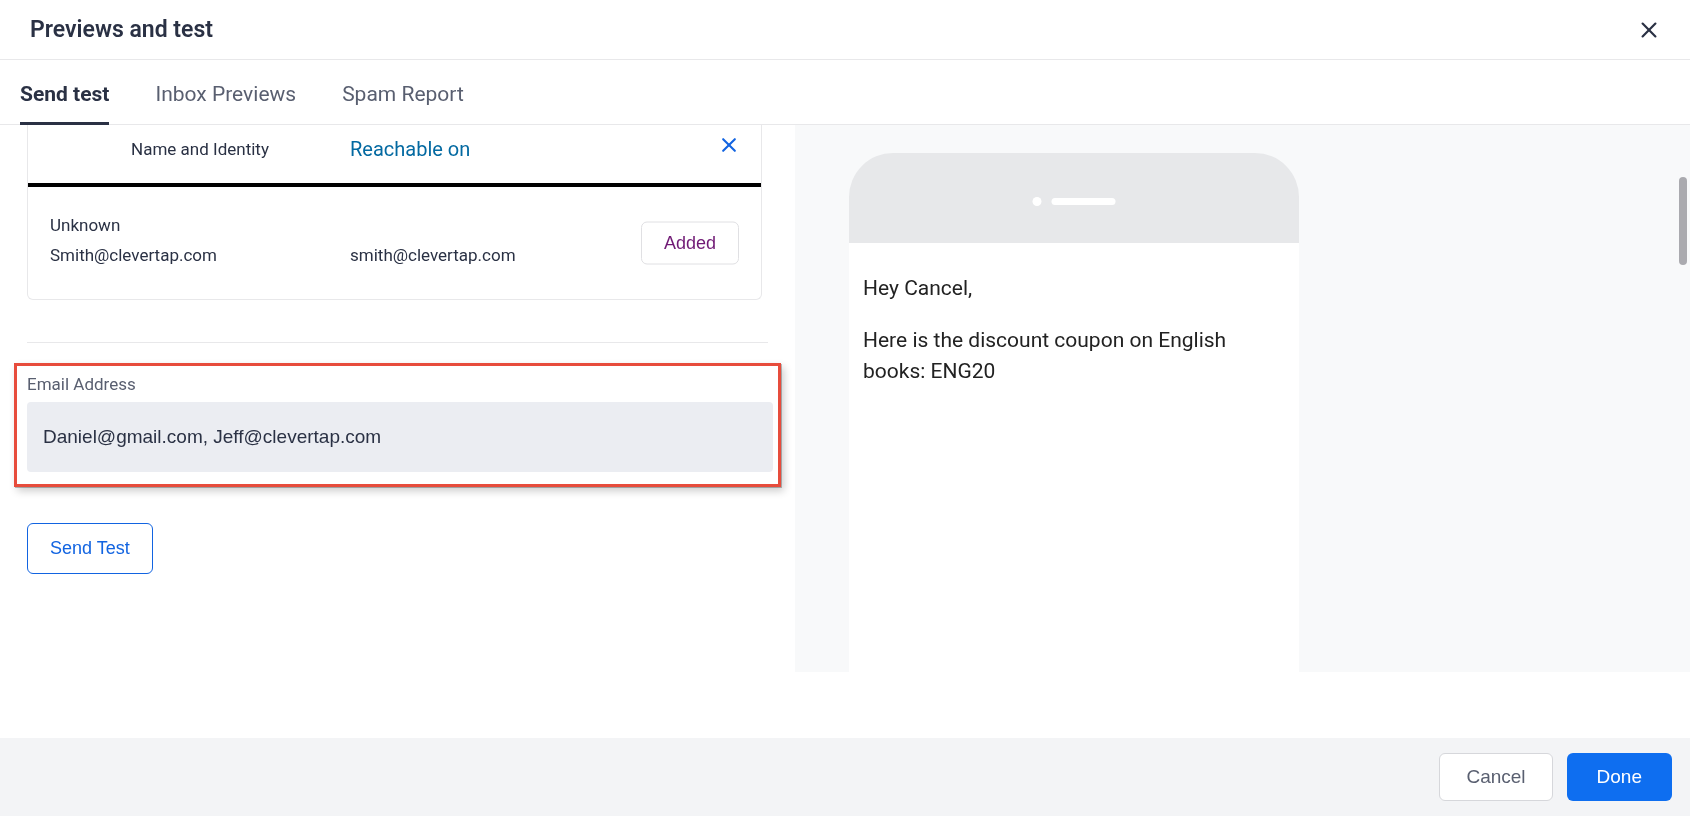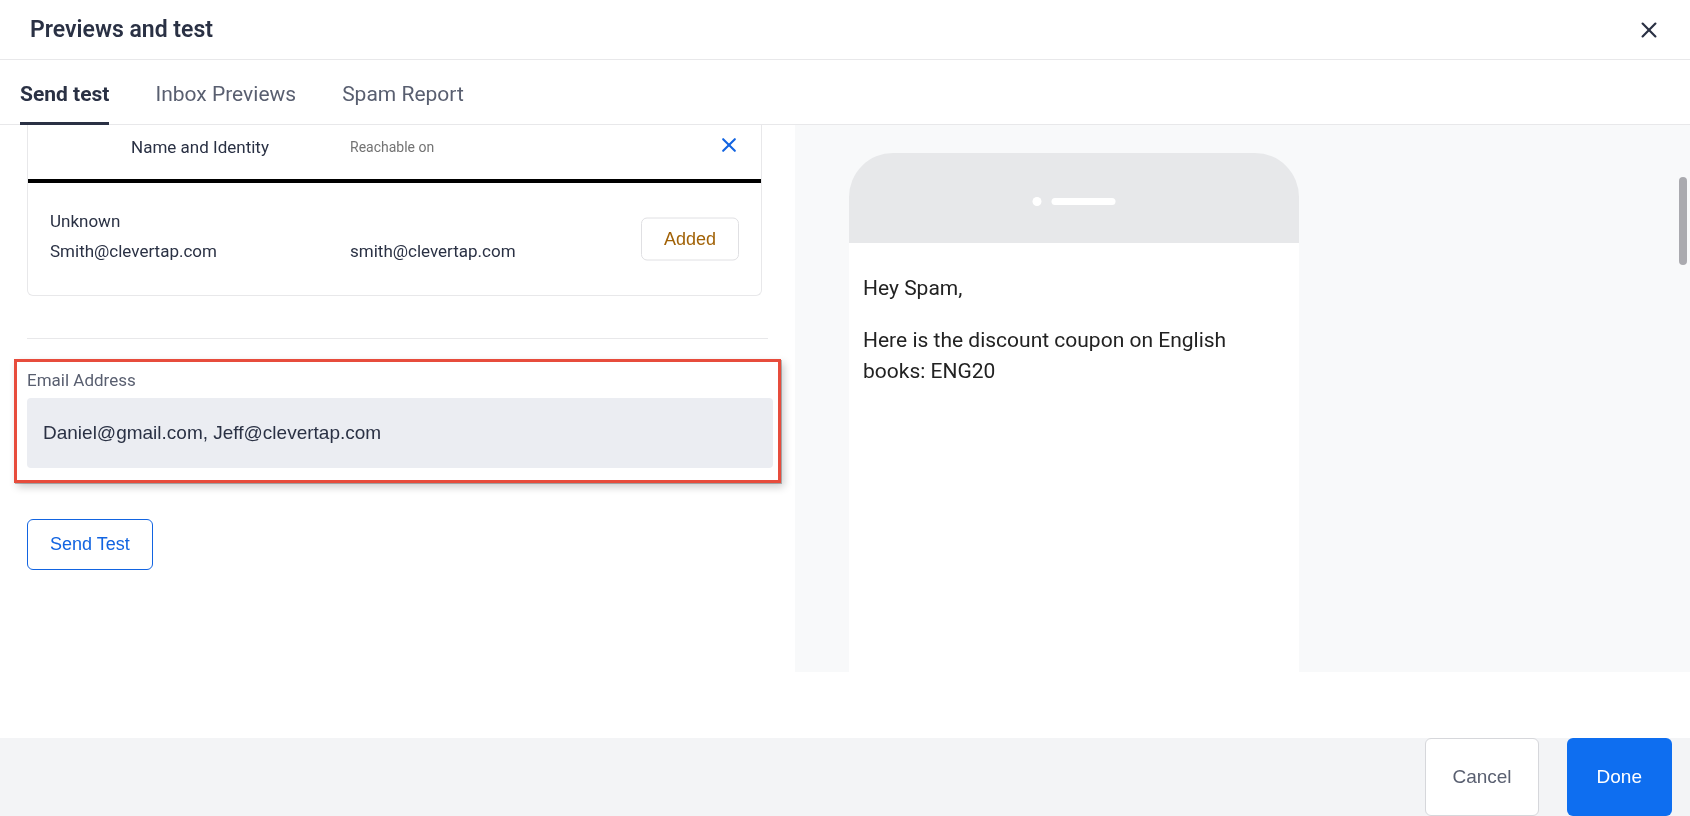--- a/index.html
+++ b/index.html
@@ -91,22 +91,22 @@
       padding: 12px 22px 22px 22px;
       position: relative;
       text-align: center;
     }
     .col-name-header {
       width: 300px;
       font-size: 17px;
       color: #2a3144;
     }
     .col-reachable-header {
-      font-size: 14px;
-      color: #737373;
+      font-size: 20px;
+      color: #0369a1;
     }
     .row-close-icon {
       position: absolute;
       right: 22px;
       top: 10px;
       color: #1264e1;
       cursor: pointer;
     }
     .row-close-icon svg { width: 20px; height: 20px; stroke-width: 2.5; }
     .identity-row {
@@ -129,21 +129,21 @@
     .added-btn {
       position: absolute;
       right: 22px;
       top: 50%;
       transform: translateY(-50%);
       border: 1px solid #e0e0e3;
       background: #ffffff;
       border-radius: 6px;
       padding: 10px 22px;
       font-size: 18px;
-      color: #a16207;
+      color: #701a75;
       cursor: default;
     }
     .divider {
       margin: 42px 27px 0 27px;
       height: 1px;
       background: #e8e8ea;
     }
     .email-section {
       margin: 20px 14px 0 14px;
       border: 3px solid #e74c3c;
@@ -243,22 +243,23 @@
     }
     .footer {
       position: absolute;
       left: 0;
       right: 0;
       bottom: 0;
       height: 78px;
       background: #f3f4f6;
       display: flex;
       justify-content: flex-end;
+      align-items: center;
       padding: 0 18px;
-      gap: 28px;
+      gap: 14px;
     }
     .btn-cancel {
       border: 1px solid #d6d7db;
       background: #ffffff;
       color: #595f70;
       font-size: 19px;
       padding: 12px 26px;
       border-radius: 6px;
       cursor: pointer;
     }
@@ -328,21 +329,21 @@
 
   <div class="right-pane">
     <div class="right-pane-inner">
       <div class="phone">
         <div class="phone-notch">
           <div class="notch-dot"></div>
           <div class="notch-bar"></div>
         </div>
         <div class="phone-screen">
           <div class="msg">
-            <p>Hey Spam,</p>
+            <p>Hey Cancel,</p>
             <p>Here is the discount coupon on English books: ENG20</p>
           </div>
         </div>
       </div>
     </div>
     <div class="scroll-indicator-right"></div>
   </div>
 </div>
 
 <div class="footer">

